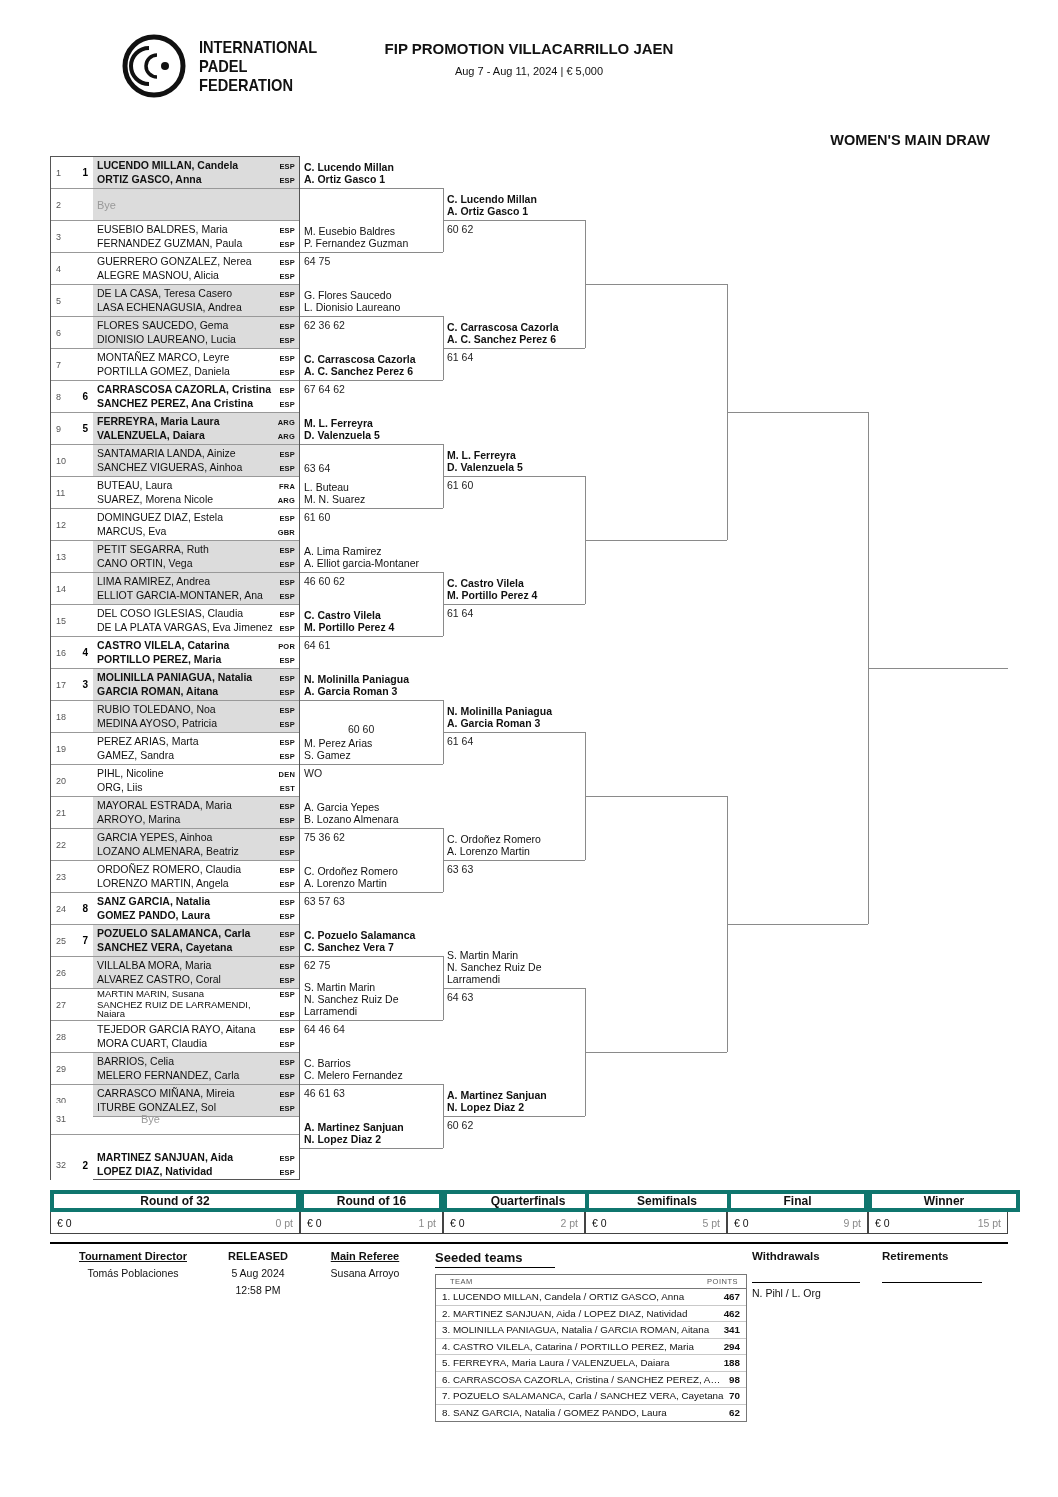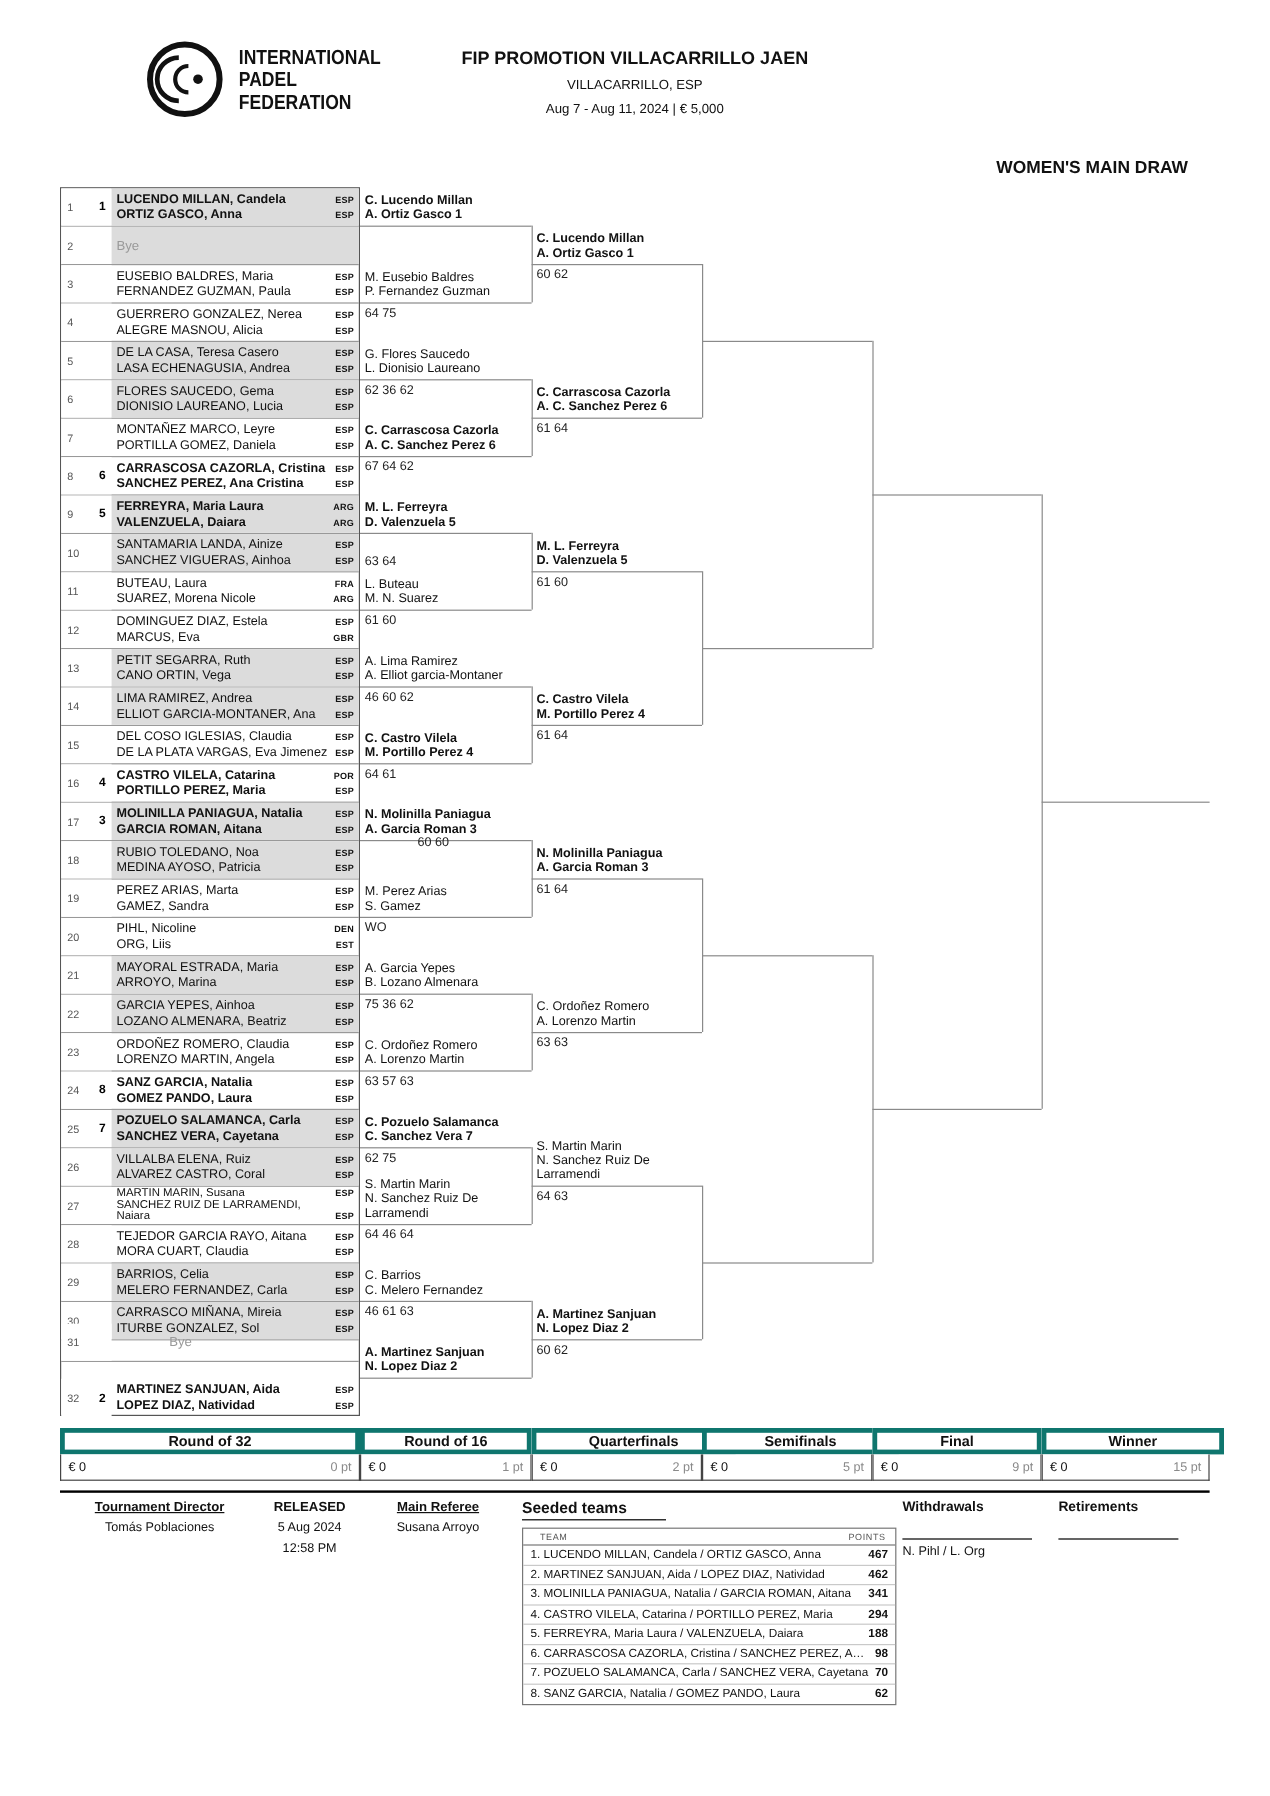--- a/index.html
+++ b/index.html
@@ -89,21 +89,20 @@
     </svg>
     <div class="logo-text">
       <div>INTERNATIONAL</div>
       <div>PADEL</div>
       <div>FEDERATION</div>
     </div>
   </div>
 
   <div class="title-block">
     <div class="t-title">FIP PROMOTION VILLACARRILLO JAEN</div>
-    <div class="t-loc">VILLACARRILLO, ESP</div>
     <div class="t-dates">Aug 7 - Aug 11, 2024  |  € 5,000</div>
   </div>
 
   <div class="draw-title">WOMEN'S MAIN DRAW</div>
 
   <div id="bracket">
     <div id="r32-grid">
         <div class="r32-row" style="top: 0px;">
           <div class="r32-num">
             <div class="pos">1</div>
@@ -478,21 +477,21 @@
               <div class="pc">ESP</div>
             </div>
           </div>
         </div>
         <div class="r32-row" style="top: 800px;">
           <div class="r32-num">
             <div class="pos">26</div>
           </div>
           <div class="r32-names shaded">
             <div class="pl">
-              <div class="pname">VILLALBA ELENA, Ruiz</div>
+              <div class="pname">VILLALBA MORA, Maria</div>
               <div class="pc">ESP</div>
             </div>
             <div class="pl">
               <div class="pname">ALVAREZ CASTRO, Coral</div>
               <div class="pc">ESP</div>
             </div>
           </div>
         </div>
         <div class="r32-row" style="top: 832px;">
           <div class="r32-num">
@@ -627,21 +626,21 @@
       <div class="entry b" style="left: 304px; top: 609px;">
         <div class="el">C. Castro Vilela</div>
         <div class="el">M. Portillo Perez 4</div>
       </div>
       <div class="score" style="left: 304px; top: 639px;">64 61</div>
       <div class="hl" style="left: 300px; top: 700px; width: 143px;"></div>
       <div class="entry b" style="left: 304px; top: 673px;">
         <div class="el">N. Molinilla Paniagua</div>
         <div class="el">A. Garcia Roman 3</div>
       </div>
-      <div class="score" style="left: 304px; top: 696px; padding-left: 44px;">60 60</div>
+      <div class="score" style="left: 304px; top: 723px; padding-left: 44px;">60 60</div>
       <div class="hl" style="left: 300px; top: 764px; width: 143px;"></div>
       <div class="entry" style="left: 304px; top: 737px;">
         <div class="el">M. Perez Arias</div>
         <div class="el">S. Gamez</div>
       </div>
       <div class="score" style="left: 304px; top: 767px;">WO</div>
       <div class="hl" style="left: 300px; top: 828px; width: 143px;"></div>
       <div class="entry" style="left: 304px; top: 801px;">
         <div class="el">A. Garcia Yepes</div>
         <div class="el">B. Lozano Almenara</div>

